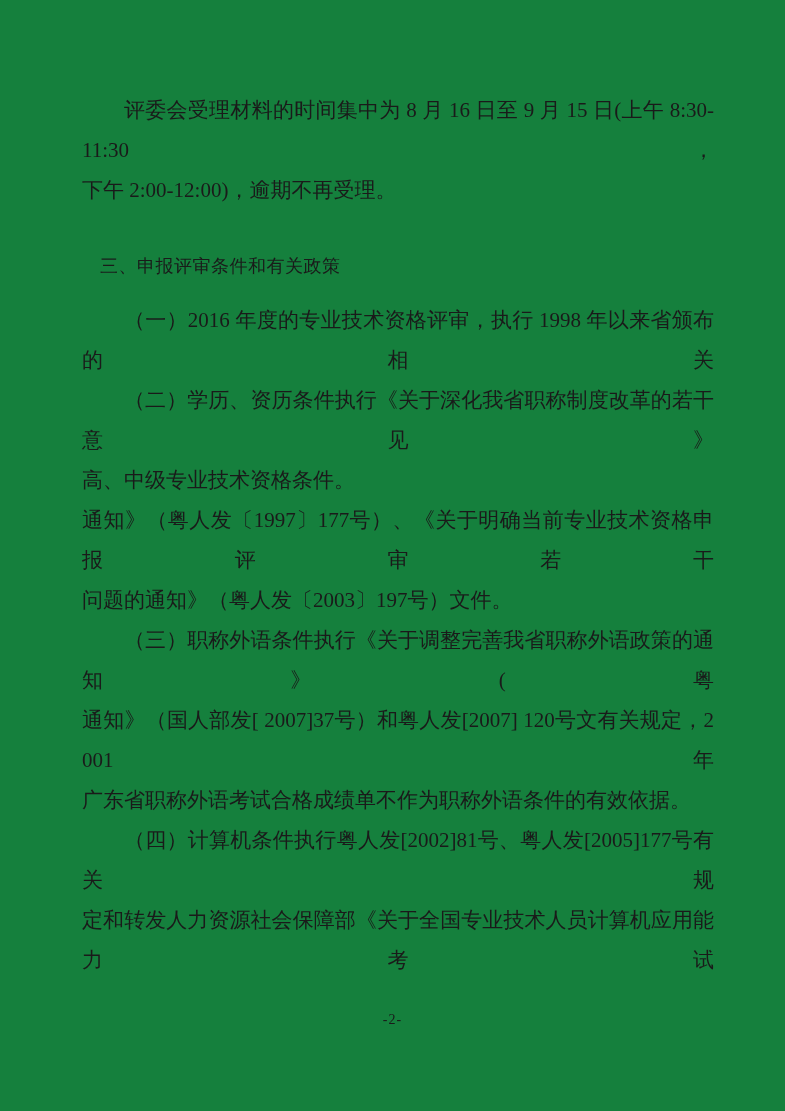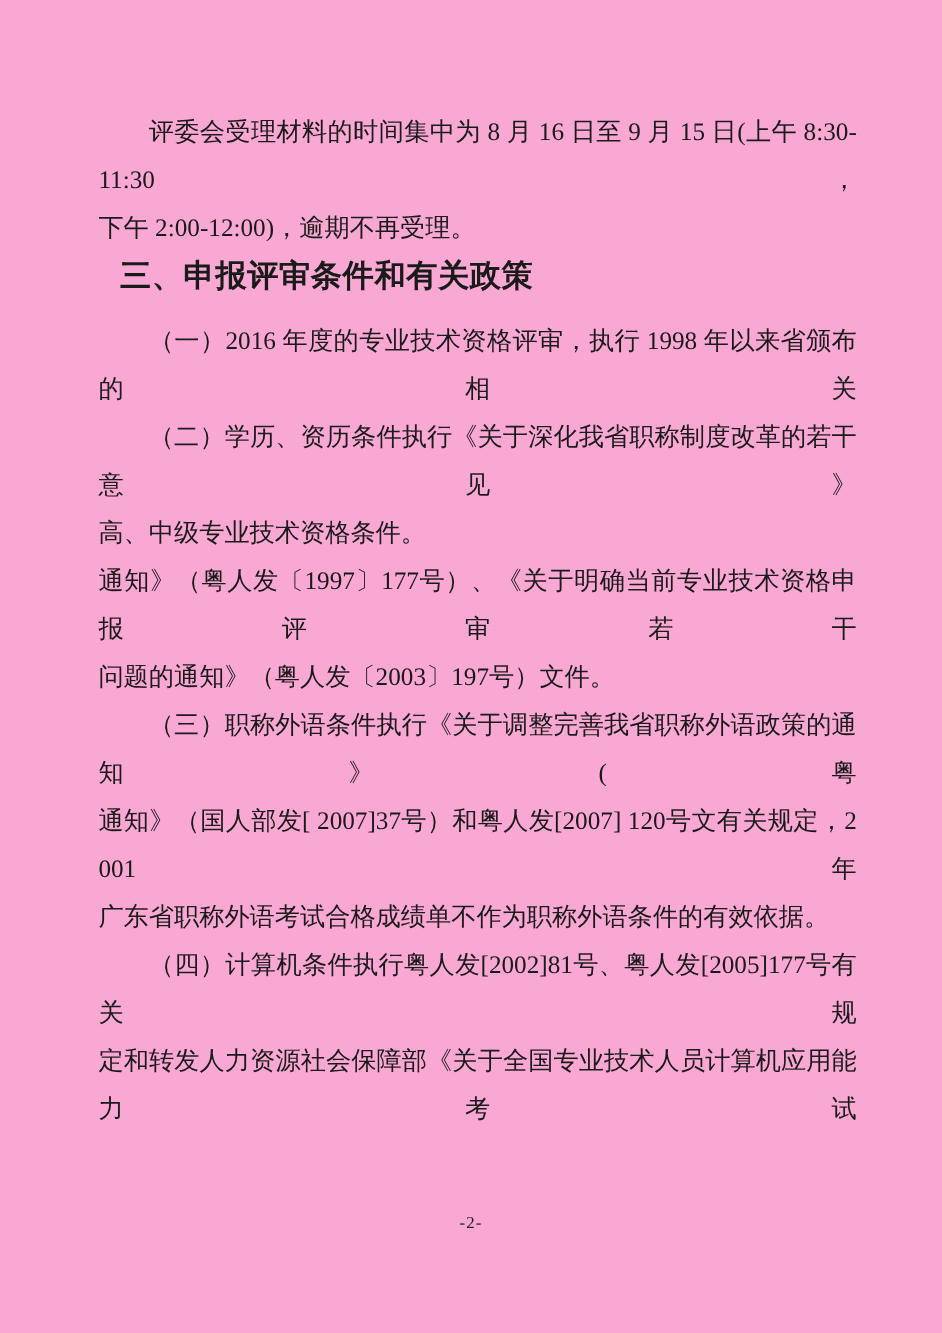--- a/index.html
+++ b/index.html
@@ -4,21 +4,21 @@
 <style>
   html, body {
     margin: 0;
     padding: 0;
     background: #ffffff;
   }
   .page {
     position: relative;
     width: 785px;
     height: 1111px;
-    background: #f9a8d4;
+    background: #15803d;
     font-family: "Liberation Serif", "DejaVu Serif", serif;
     color: #1a1a1a;
     overflow: hidden;
   }
   .body-text {
     position: absolute;
     left: 82px;
     top: 90px;
     width: 632px;
   }
@@ -28,24 +28,24 @@
     text-align: justify;
     word-break: break-all;
   }
   .line.stretch {
     text-align-last: justify;
   }
   .line.indent {
     text-indent: 42px;
   }
   .line.heading {
-    font-weight: bold;
-    font-size: 26px;
+    font-weight: normal;
+    font-size: 18px;
     text-indent: 18px;
-    margin-top: 0;
+    margin-top: 36px;
     margin-bottom: 14px;
     letter-spacing: 0.5px;
     text-align: left;
     text-align-last: left;
   }
   .footer {
     position: absolute;
     top: 1012px;
     left: 0;
     width: 100%;

